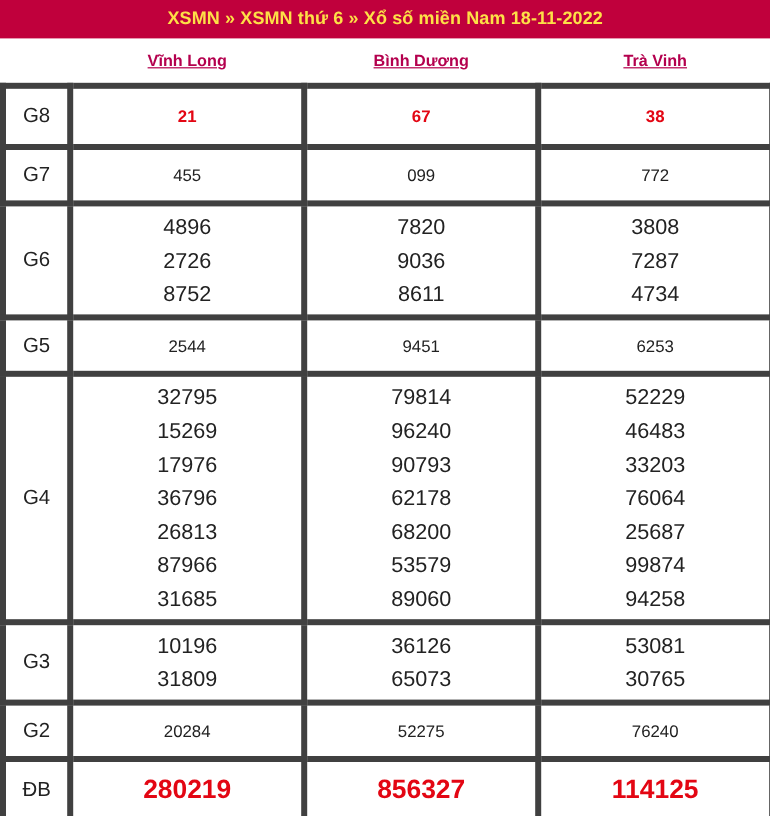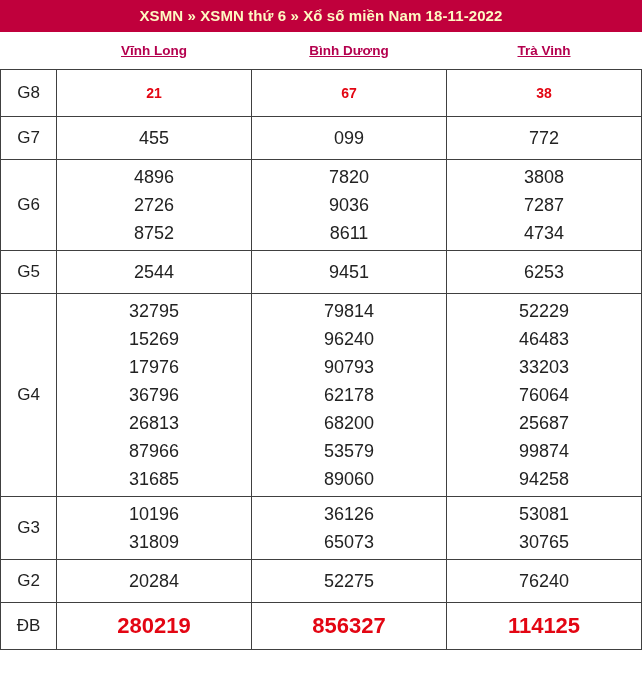--- a/index.html
+++ b/index.html
@@ -13,34 +13,34 @@
     height: 680px;
     overflow: hidden;
   }
   .lottery-wrap {
     width: 642px;
     box-sizing: border-box;
     background: #ffffff;
   }
   .title-bar {
     background: #c0003c;
-    color: #fef9c3;
+    color: #fde047;
     text-align: center;
     font-weight: bold;
     font-size: 15px;
     padding: 7px 4px 8px 4px;
     letter-spacing: 0.1px;
   }
   table.lottery {
     border-collapse: collapse;
     width: 642px;
     table-layout: fixed;
   }
   table.lottery td {
-    border: 1px solid #404040;
+    border: 5px solid #404040;
     text-align: center;
     vertical-align: middle;
     font-size: 17px;
     color: #222222;
     padding: 3px 4px;
   }
   td.prize-label {
     width: 56px;
     font-size: 13px;
     color: #333333;
@@ -70,21 +70,21 @@
   .g8 .num-line, .db .num-line {
     color: #e30613;
     font-weight: bold;
     font-size: 14px;
     line-height: 32px;
   }
   .db .num-line {
     font-size: 22px;
   }
   .g7 .num-line, .g5 .num-line, .g2 .num-line, .g1 .num-line {
-    font-size: 18px;
+    font-size: 14px;
   }
   .g6 .num-line, .g4 .num-line, .g3 .num-line {
     font-size: 18px;
   }
   tr.g8 td, tr.db td {
     height: 40px;
   }
   tr.g7 td, tr.g5 td, tr.g2 td, tr.g1 td {
     height: 36px;
   }

